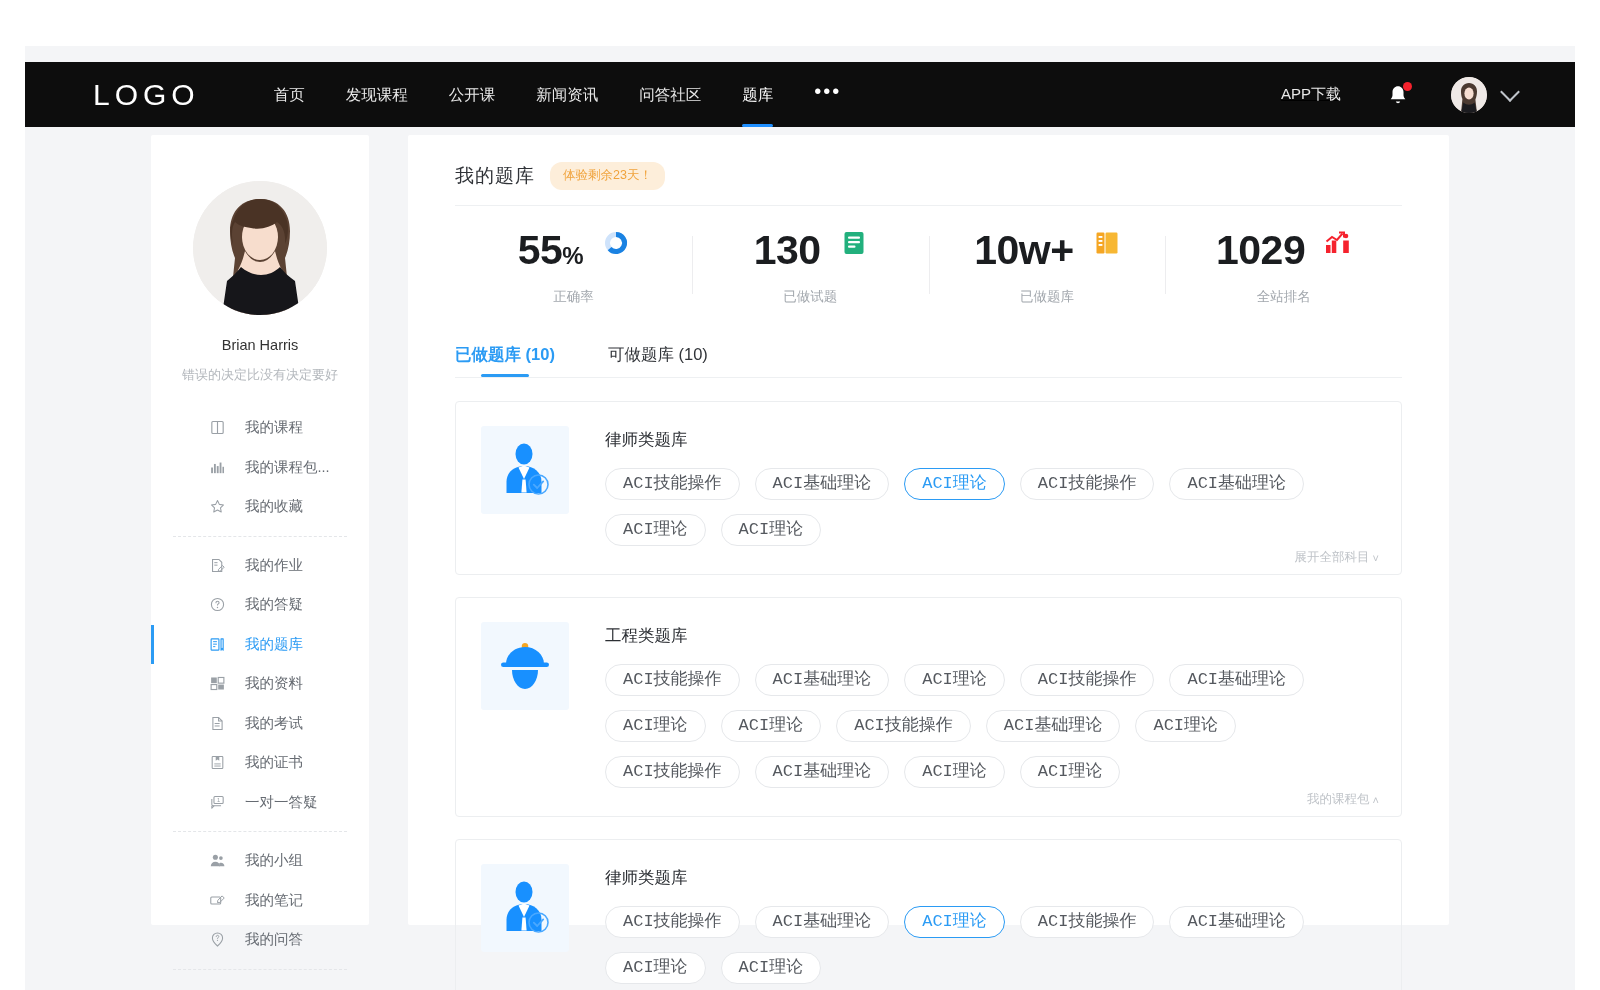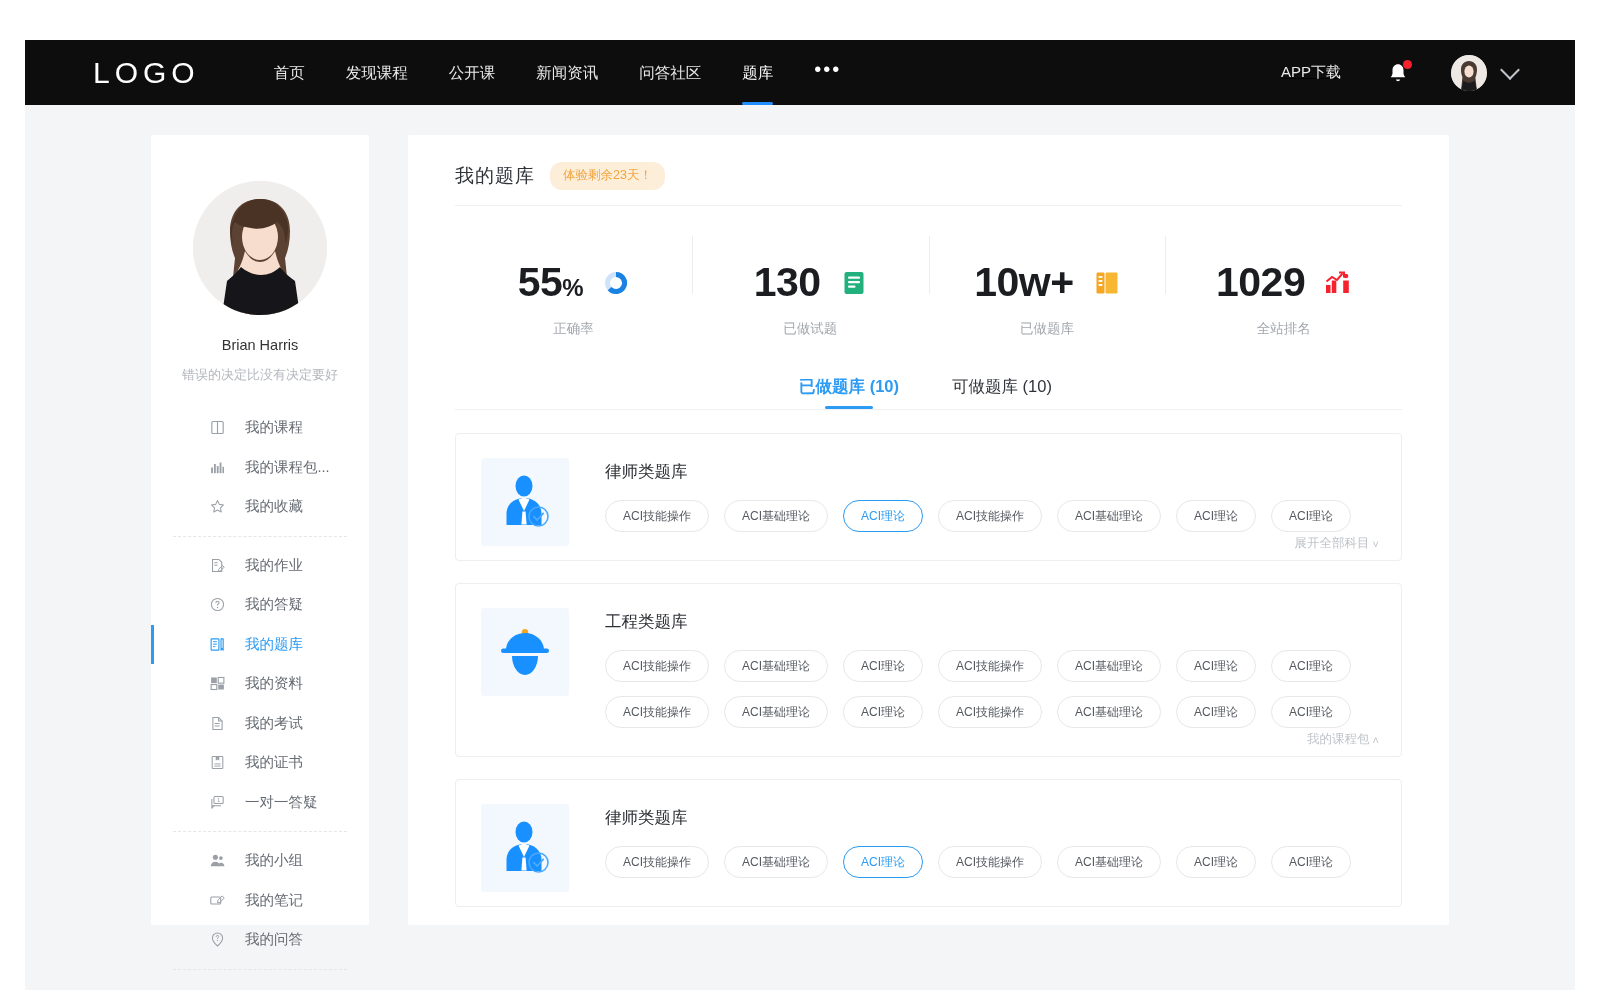--- a/index.html
+++ b/index.html
@@ -10,21 +10,21 @@
     overflow: hidden;
   }
   #page {
     position: absolute; left: 25px; top: 0; width: 1550px; height: 990px;
     background: #f4f5f7;
   }
   #page-top-white { position:absolute; left:0; top:0; width:1550px; height:46px; background:#ffffff; }
 
   
   .header {
-    position: absolute; left: 0; top: 40px; width: 1550px; height: 65px;
+    position: absolute; left: 0; top: 62px; width: 1550px; height: 65px;
     background: #0d0d0d; display: flex; align-items: center;
   }
   .logo {
     color: #ffffff; font-size: 30px; letter-spacing: 5px;
     margin-left: 68px; font-weight: 300; font-family: "Liberation Sans", sans-serif;
   }
   .nav { display: flex; align-items: center; margin-left: 74px; height: 82px; }
   .nav-item {
     color: #e9e9e9; font-size: 15.5px; margin-right: 41px;
     height: 65px; line-height: 65px; position: relative; cursor: pointer;
@@ -88,27 +88,27 @@
     margin-left: 15px; background: #fdeeda; color: #f0a33c; font-size: 12.5px;
     border-radius: 12px; padding: 5px 13px 6px; white-space: nowrap;
   }
   .head-rule { margin: 15px 47px 0 47px; border-top: 1px solid #eef0f2; }
 
   .stats { display: flex; margin: 0 47px; padding-top: 24px; }
   .stat { flex: 1; display: flex; flex-direction: column; align-items: center; position: relative; }
   .stat + .stat::before {
     content:""; position:absolute; left:0; top:6px; height: 58px; width:1px; background:#ededef;
   }
-  .stat-row { display: flex; align-items: center; margin-top: 32px; }
+  .stat-row { display: flex; align-items: flex-start; }
   .stat-num { font-size: 41px; color: #1b1d20; font-weight: bold; letter-spacing:-0.5px; line-height:1; }
   .stat-num .pct { font-size: 24px; font-weight: bold; }
   .stat-ico { margin-left: 20px; width: 26px; height: 26px; display:flex; align-items:center; justify-content:center;}
   .stat-label { margin-top: 17px; font-size: 13.5px; color: #a2a7ad; }
 
-  .tabs { display:flex; margin: 38px 0 0 47px; justify-content: center; }
+  .tabs { display:flex; margin: 38px 0 0 47px; }
   .tab {
     font-size: 16.5px; color: #303338; margin-right: 53px; position: relative;
     padding-bottom: 11px; cursor: pointer; white-space:nowrap;
   }
   .tab.active { color: #2b9bf4; font-weight: bold; }
   .tab.active::after {
     content:""; position:absolute; left:26px; right:26px; bottom:0; height:3.5px;
     background:#2b9bf4; border-radius:2px;
   }
   .tabs-rule { margin: 0 47px; border-top: 1px solid #eef0f2; }
@@ -120,22 +120,22 @@
   }
   .card-thumb {
     width: 88px; height: 88px; background: #f2f8fe; border-radius: 3px;
     flex: 0 0 88px; display: flex; align-items: center; justify-content: center;
   }
   .card-body { margin-left: 36px; flex: 1; min-width: 0; }
   .card-title { font-size: 16.5px; color: #2c2f34; margin-top: 3px; }
   .chips { display: flex; flex-wrap: wrap; margin-top: 17px; }
   .chip {
     border: 1px solid #e6e8eb; border-radius: 18px; height: 32px; line-height: 30px;
-    padding: 0 17px; font-size: 12px; color: #55595f; margin-right: 15px;
-    margin-bottom: 14px; cursor: pointer; white-space: nowrap; background:#fff;
+    padding: 0 17px; font-size: 17px; color: #55595f; margin-right: 15px;
+    margin-bottom: 14px; cursor: pointer; white-space: nowrap; background:#fff;font-family:Liberation Mono, monospace;
   }
   .chip.sel { border-color: #2b9bf4; color: #2b9bf4; }
   .card-toggle {
     position: absolute; right: 22px; bottom: 8px; font-size: 12.5px; color: #bfc3c8;
     cursor: pointer; display:flex; align-items:center; white-space:nowrap;
   }
   .tg-arrow { margin-left: 3px; font-size: 11px; }
 </style>
 </head>
 <body>

